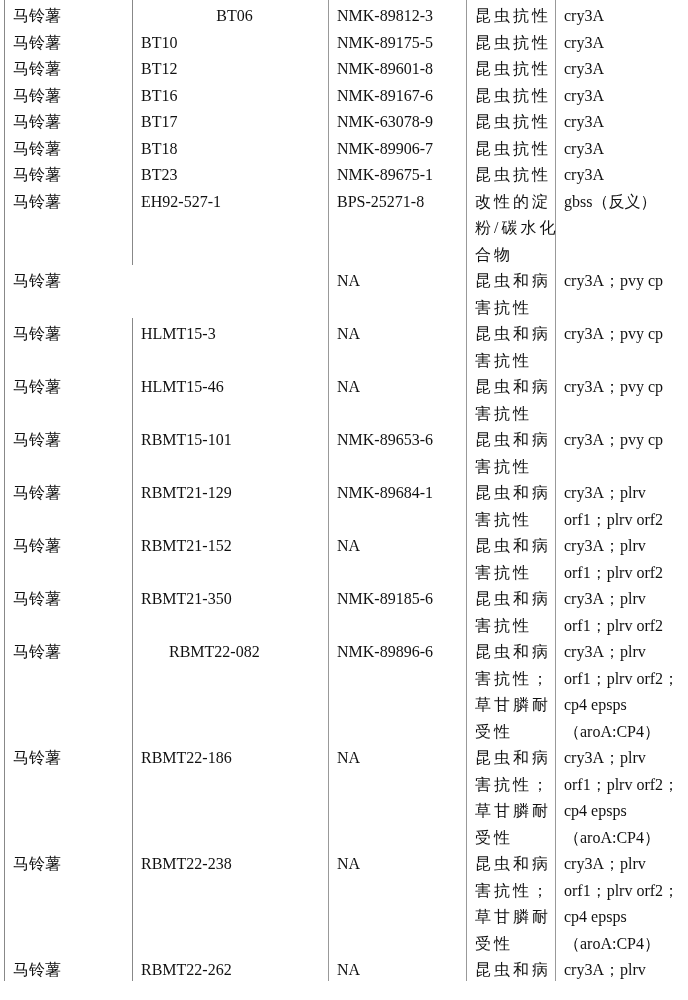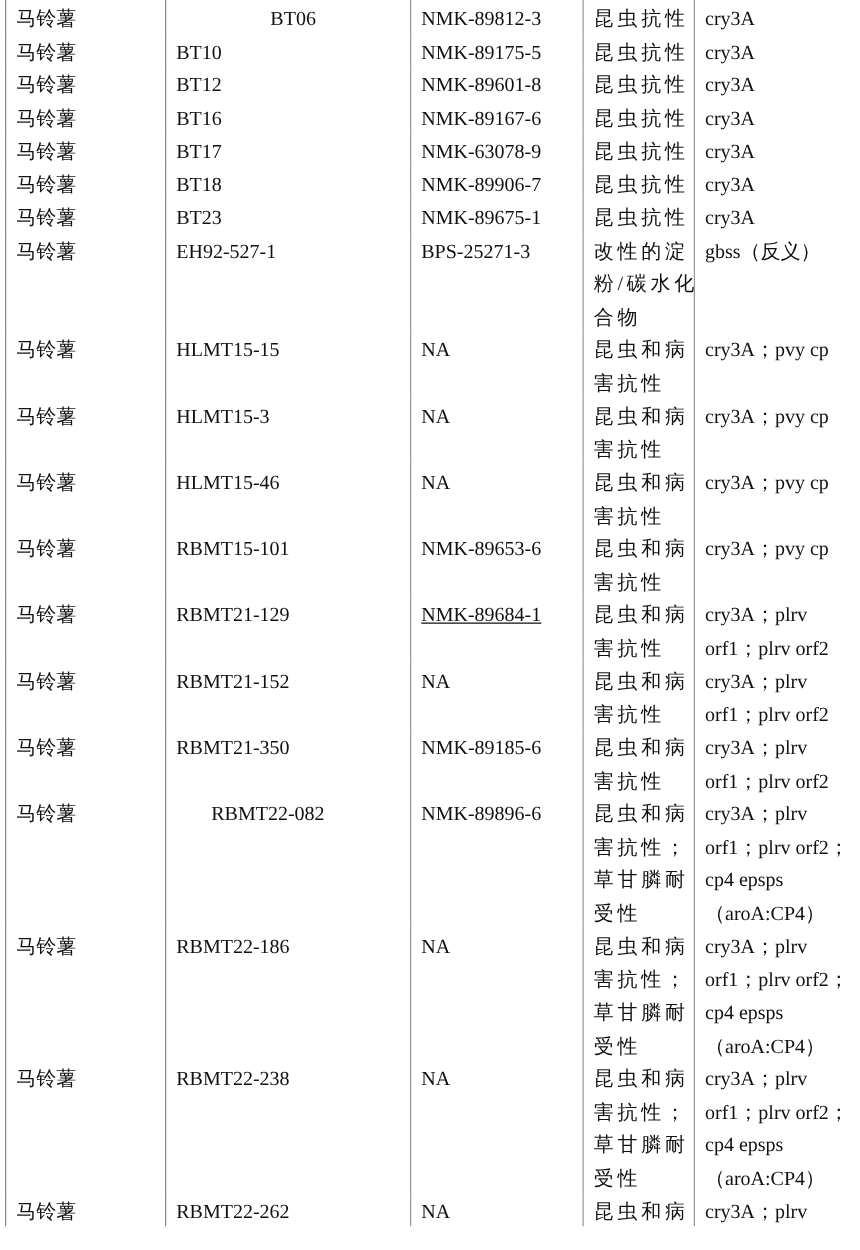--- a/index.html
+++ b/index.html
@@ -92,33 +92,32 @@
       <div class="cell c3" style="height: 26.5px;">
         <span class="line">昆虫抗性</span>
       </div>
       <div class="cell c4" style="height: 26.5px;">
         <span class="line">cry3A</span>
       </div>
     </div>
     <div class="row" style="position: absolute; top: 185.5px; height: 79.5px; width: 688px;">
       <div class="cell c0" style="height: 79.5px;">马铃薯</div>
       <div class="cell c1" style="height: 79.5px;">EH92-527-1</div>
-      <div class="cell c2" style="height: 79.5px;">BPS-25271-3</div>
+      <div class="cell c2" style="height: 79.5px;">BPS-25271-8</div>
       <div class="cell c4" style="height: 79.5px;">
         <span class="line">gbss（反义）</span>
       </div>
       <div class="cell c3" style="height: 79.5px;">
         <span class="line">改性的淀</span>
         <span class="line">粉/碳水化</span>
         <span class="line">合物</span>
       </div>
     </div>
     <div class="row" style="position: absolute; top: 265px; height: 53px; width: 688px;">
       <div class="cell c0" style="height: 53px;">马铃薯</div>
-      <div class="cell c1" style="height: 53px;">HLMT15-15</div>
       <div class="cell c2" style="height: 53px;">NA</div>
       <div class="cell c3" style="height: 53px;">
         <span class="line">昆虫和病</span>
         <span class="line">害抗性</span>
       </div>
       <div class="cell c4" style="height: 53px;">
         <span class="line">cry3A；pvy cp</span>
       </div>
     </div>
     <div class="row" style="position: absolute; top: 318px; height: 53px; width: 688px;">
@@ -153,21 +152,21 @@
         <span class="line">昆虫和病</span>
         <span class="line">害抗性</span>
       </div>
       <div class="cell c4" style="height: 53px;">
         <span class="line">cry3A；pvy cp</span>
       </div>
     </div>
     <div class="row" style="position: absolute; top: 477px; height: 53px; width: 688px;">
       <div class="cell c0" style="height: 53px;">马铃薯</div>
       <div class="cell c1" style="height: 53px;">RBMT21-129</div>
-      <div class="cell c2" style="height: 53px; text-decoration: underline;">NMK-89684-1</div>
+      <div class="cell c2" style="height: 53px;">NMK-89684-1</div>
       <div class="cell c3" style="height: 53px;">
         <span class="line">昆虫和病</span>
         <span class="line">害抗性</span>
       </div>
       <div class="cell c4" style="height: 53px;">
         <span class="line">cry3A；plrv</span>
         <span class="line">orf1；plrv orf2</span>
       </div>
     </div>
     <div class="row" style="position: absolute; top: 530px; height: 53px; width: 688px;">

